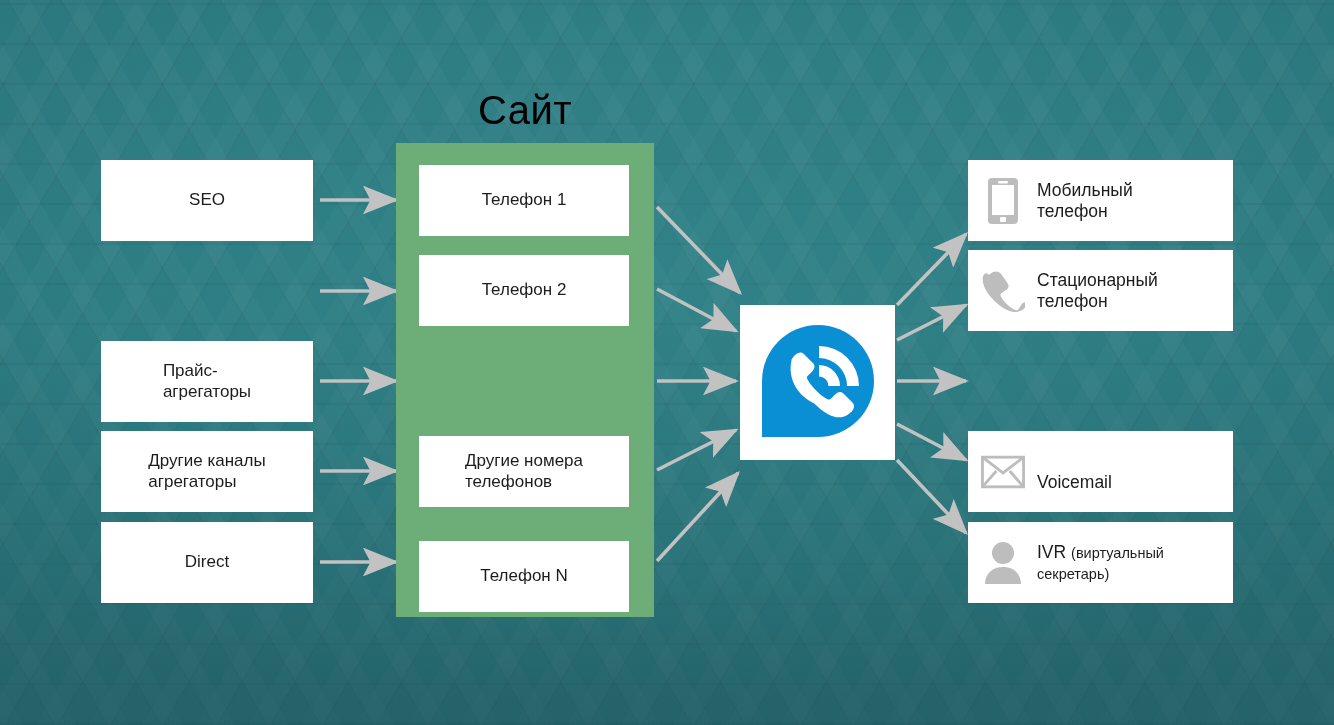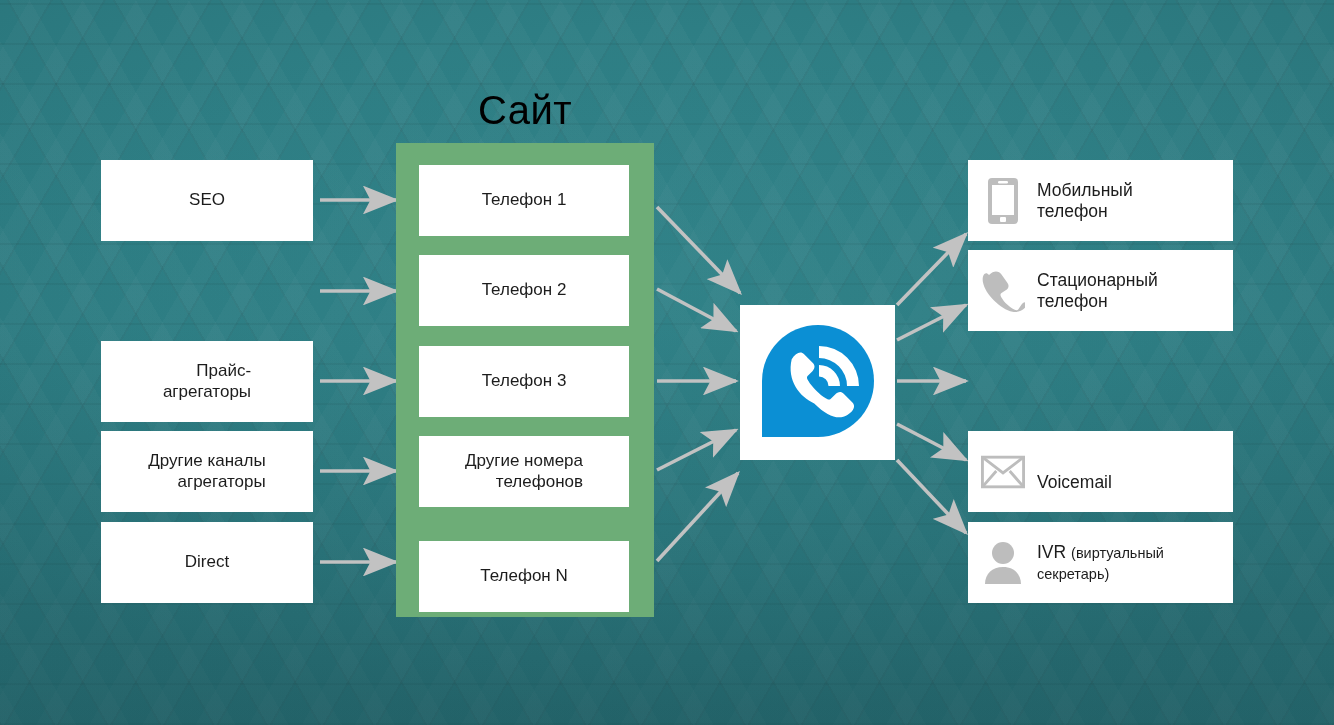--- a/index.html
+++ b/index.html
@@ -51,21 +51,21 @@
   .box {
     position: absolute;
     background: #ffffff;
     box-sizing: border-box;
     display: flex;
     align-items: center;
     justify-content: center;
     color: #1c1c1c;
     font-size: 17px;
     line-height: 1.22;
-    text-align: right;
+    text-align: left;
   }
   .box .lbl { white-space: pre-line; }
 
   .left-box  { left: 101px; width: 212px; height: 81px; }
   .mid-box   { left: 419px; width: 210px; height: 71px; }
   .right-box {
     left: 968px; width: 265px; height: 81px;
     justify-content: flex-start;
     text-align: left;
     padding-left: 13px;
@@ -157,23 +157,20 @@
   </div>
 
   <div id="site-title">Сайт</div>
   <div id="green-col"></div>
 
   <div class="box mid-box" style="top:165px">
     <span class="lbl">Телефон 1</span>
   </div>
   <div class="box mid-box" style="top:255px">
     <span class="lbl">Телефон 2</span>
-  </div>
-  <div class="box mid-box" style="top:346px">
-    <span class="lbl">Телефон 3</span>
   </div>
   <div class="box mid-box" style="top:436px">
     <span class="lbl">Другие номера
 телефонов</span>
   </div>
   <div class="box mid-box" style="top:541px">
     <span class="lbl">Телефон N</span>
   </div>
 
   <div id="hub">

